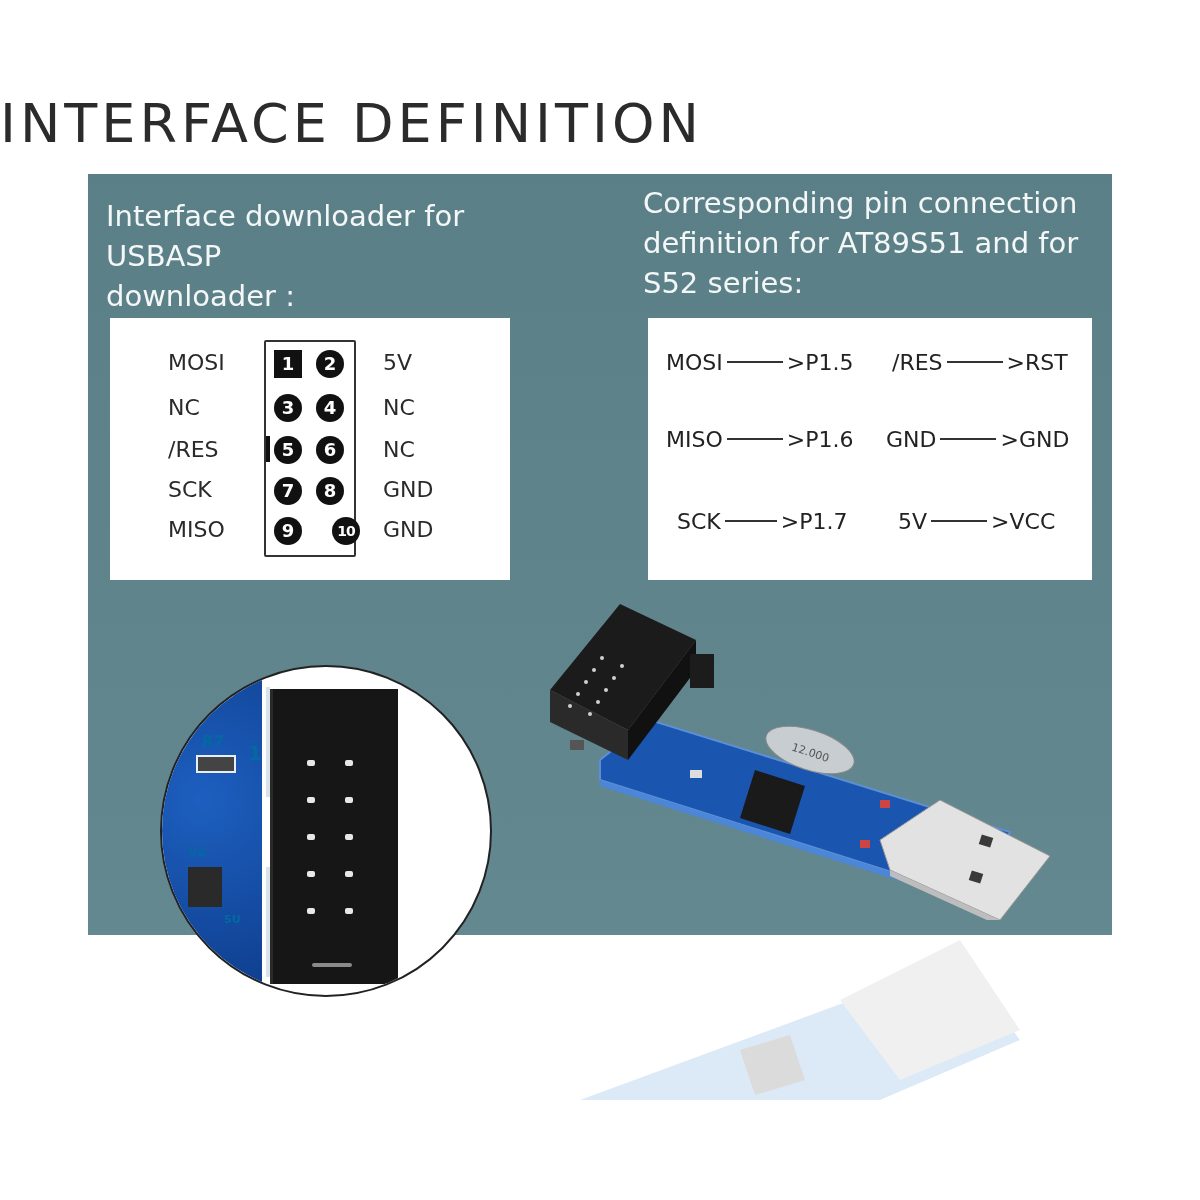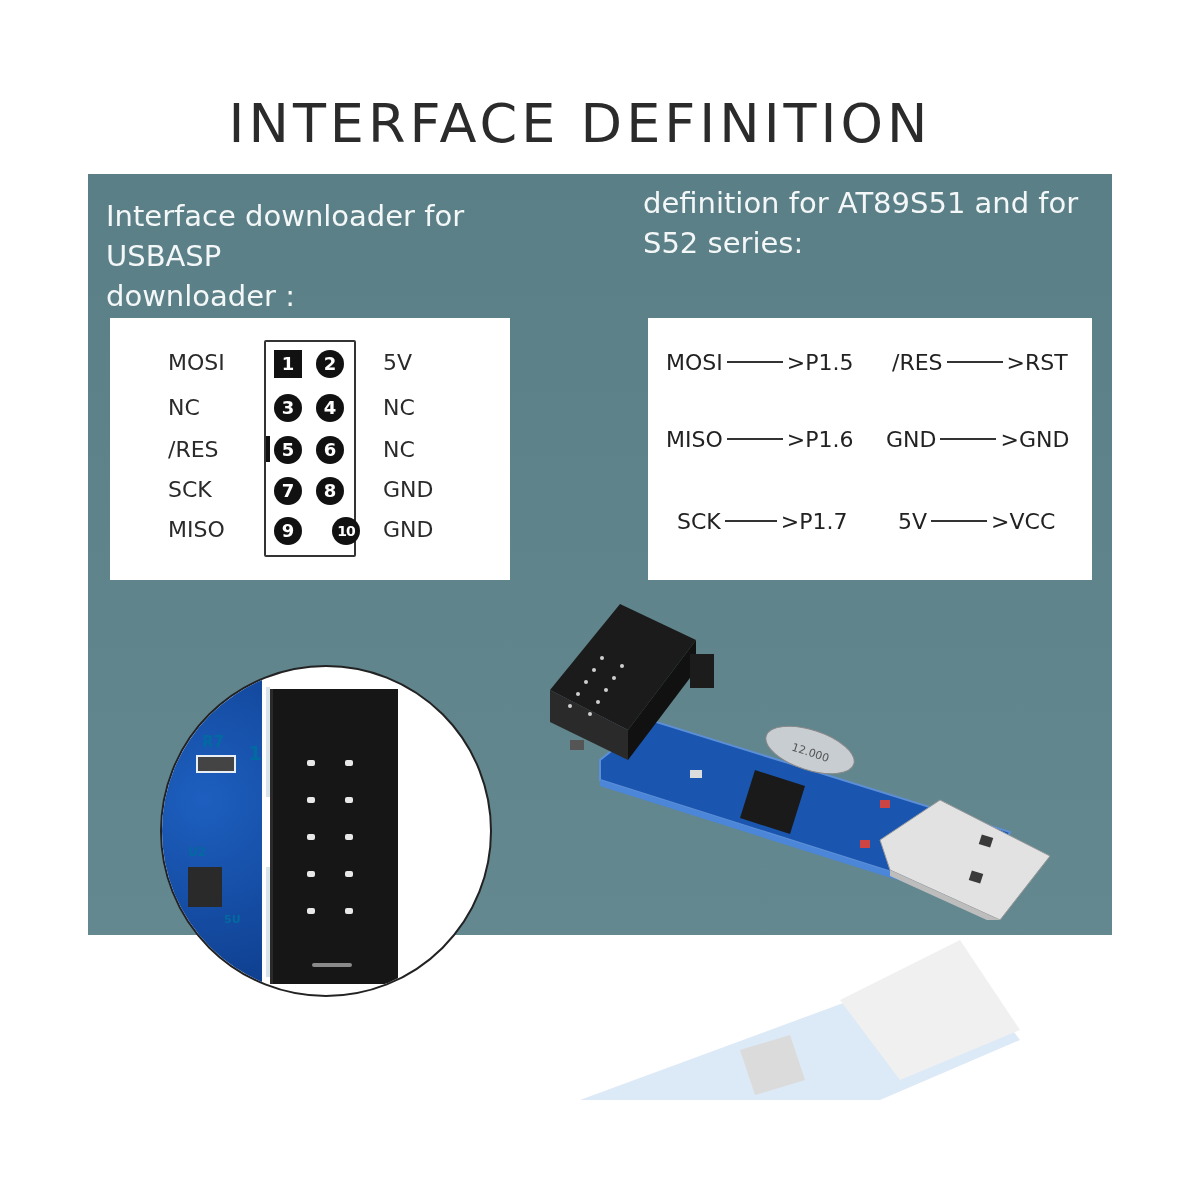--- a/index.html
+++ b/index.html
@@ -1,20 +1,20 @@
 <!DOCTYPE html>
 <html><head>
 <meta charset="utf-8">
 <style>
   * { box-sizing: border-box; margin: 0; padding: 0; }
   html, body { width: 1200px; height: 1200px; background: #ffffff; overflow: hidden; }
   body { position: relative; font-family: "DejaVu Sans", sans-serif; color: #222; }
 
   .page-title {
-    position: absolute; left: 0; top: 92px; width: 1160px; text-align: center;
+    position: absolute; left: 0; top: 92px; width: 1160px; 
     font-family: "DejaVu Sans", sans-serif; font-size: 54px; letter-spacing: 4px;
     color: #2b2b2b; font-weight: normal;
   }
 
   .teal-panel {
     position: absolute; left: 88px; top: 174px; width: 1024px; height: 761px;
     background: #5f838a;
     background: linear-gradient(180deg, #5b7f87 0%, #638890 100%);
   }
 
@@ -87,20 +87,21 @@
 <div class="page-title">INTERFACE DEFINITION</div>
 
 <div class="teal-panel"></div>
 
 <div class="heading heading-left">
   <div>Interface downloader for USBASP</div>
   <div>downloader :</div>
 </div>
 
 <div class="heading heading-right">
+  <div>Corresponding pin connection</div>
   <div>definition for AT89S51 and for</div>
   <div>S52 series:</div>
 </div>
 
 <div class="white-box box-left"></div>
 <div class="header-outline"></div>
 <div class="notch"></div>
 
 <div class="pin-label left" style="top:348px">MOSI</div>
 <div class="pin square" style="left:274px;top:350px">1</div>

